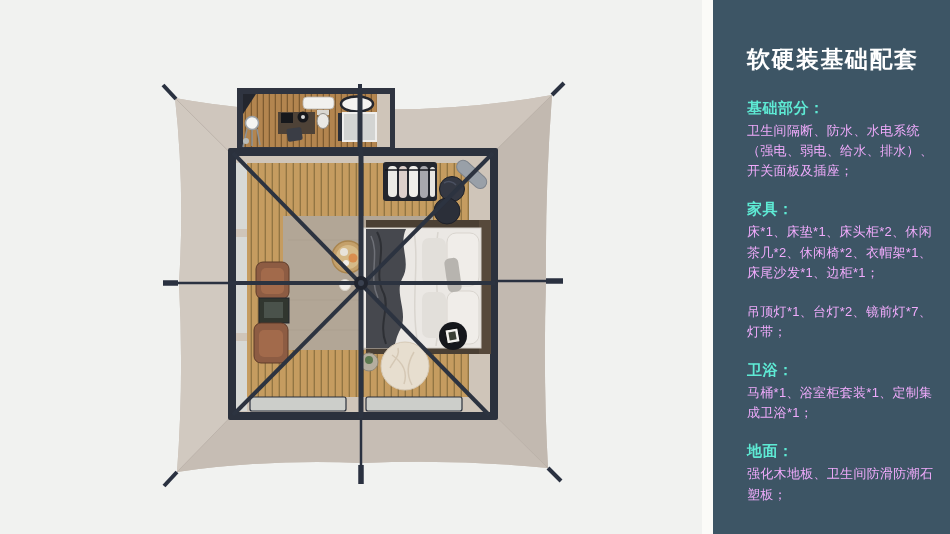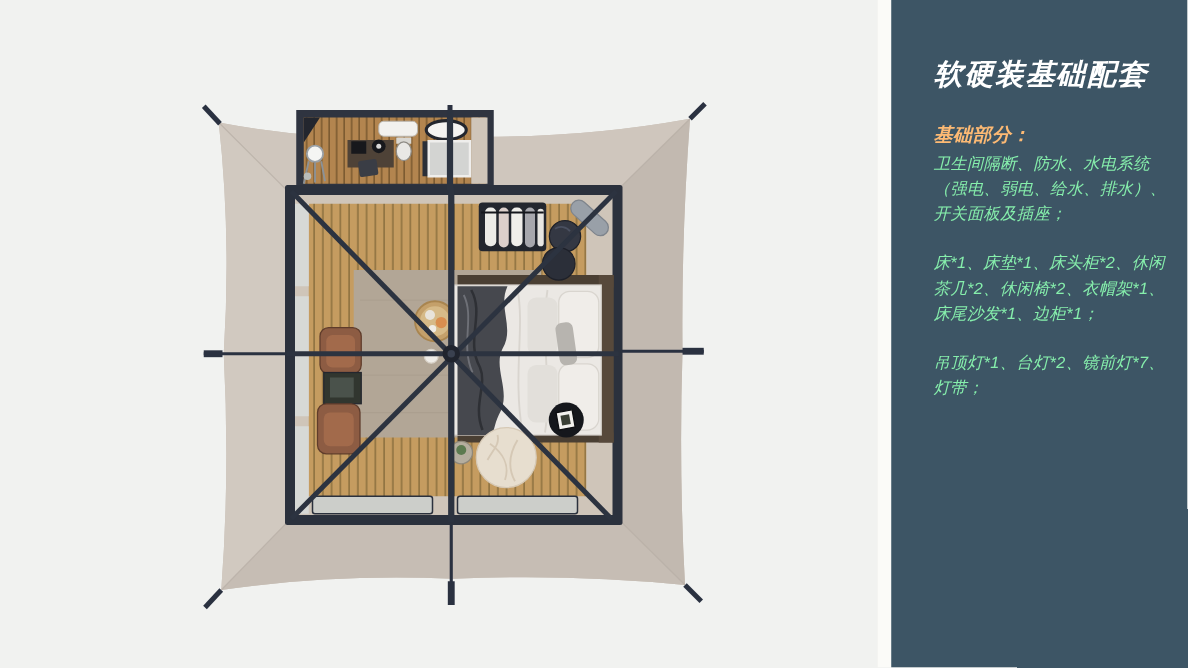--- a/index.html
+++ b/index.html
@@ -1,35 +1,35 @@
 <!DOCTYPE html>
 <html><head>
 <meta charset="utf-8">
 <style>
   html,body{margin:0;padding:0;}
   body{
     width:950px;height:534px;overflow:hidden;
     font-family:"Liberation Sans","DejaVu Sans",sans-serif;
     background:#f1f2f0;
   }
-  .stage{position:relative;width:950px;height:514px;display:flex;font-style:italic;}
+  .stage{position:relative;width:950px;height:514px;display:flex;}
   .plan-area{position:relative;width:702px;height:534px;flex:none;background:#f1f2f0;}
   .plan-area svg{display:block;width:702px;height:534px;}
   .divider{width:11px;height:534px;flex:none;background:#fbfbf8;}
   .sidebar{
     width:237px;height:534px;flex:none;box-sizing:border-box;
     background:#3d5565;color:#fff;
     padding:44px 16px 0 34px;
   }
   .sidebar h1{
     margin:0 0 24px 0;font-size:23px;font-weight:bold;letter-spacing:1.5px;color:#ffffff;
   }
   .section{margin-bottom:19px;}
-  .section .head{font-size:15px;font-weight:bold;color:#fdba74;margin-bottom:3px;letter-spacing:.5px;}
-  .section .body{font-size:13px;line-height:1.55;color:#86efac;letter-spacing:.3px;}
+  .section .head{font-size:15px;font-weight:bold;color:#5eead4;margin-bottom:3px;letter-spacing:.5px;}
+  .section .body{font-size:13px;line-height:1.55;color:#f0abfc;letter-spacing:.3px;}
 </style>
 </head>
 <body>
 
 <div class="stage">
 
   <div class="plan-area">
     <svg viewBox="0 0 702 534">
       <defs>
         <pattern id="wood" width="7" height="12" patternUnits="userSpaceOnUse">
@@ -204,23 +204,32 @@
 
   <div class="sidebar">
     <h1>软硬装基础配套</h1>
 
     <div class="section">
       <div class="head">基础部分：</div>
       <div class="body">卫生间隔断、防水、水电系统（强电、弱电、给水、排水）、开关面板及插座；</div>
     </div>
 
     <div class="section">
+      <div class="head">家具：</div>
       <div class="body">床*1、床垫*1、床头柜*2、休闲茶几*2、休闲椅*2、衣帽架*1、床尾沙发*1、边柜*1；</div>
     </div>
 
     <div class="section">
       <div class="body">吊顶灯*1、台灯*2、镜前灯*7、灯带；</div>
     </div>
 
-
+    <div class="section">
+      <div class="head">卫浴：</div>
+      <div class="body">马桶*1、浴室柜套装*1、定制集成卫浴*1；</div>
+    </div>
+
+    <div class="section">
+      <div class="head">地面：</div>
+      <div class="body">强化木地板、卫生间防滑防潮石塑板；</div>
+    </div>
   </div>
 
 </div>
 
 </body></html>

